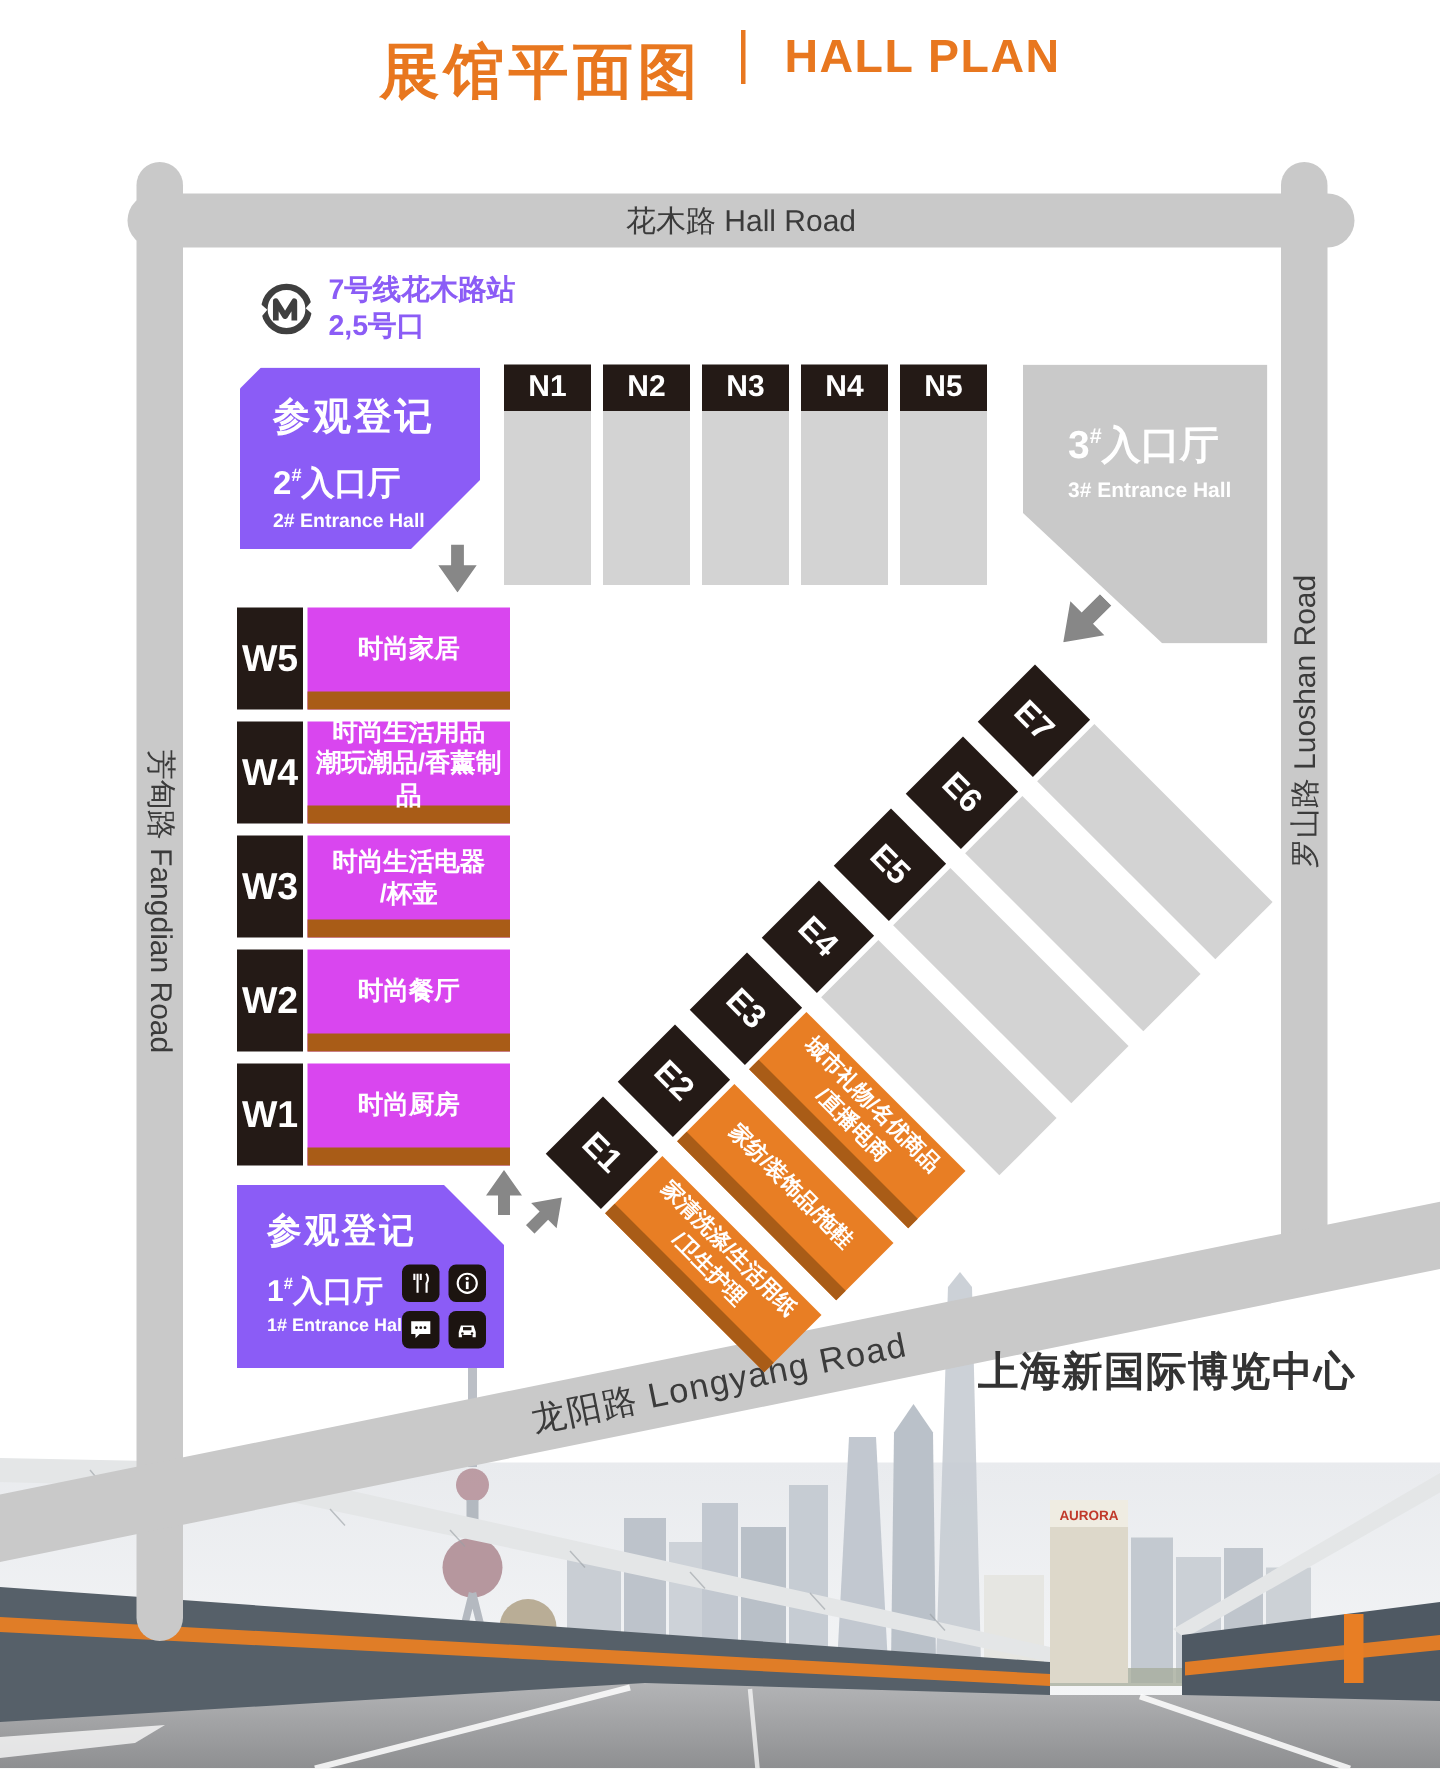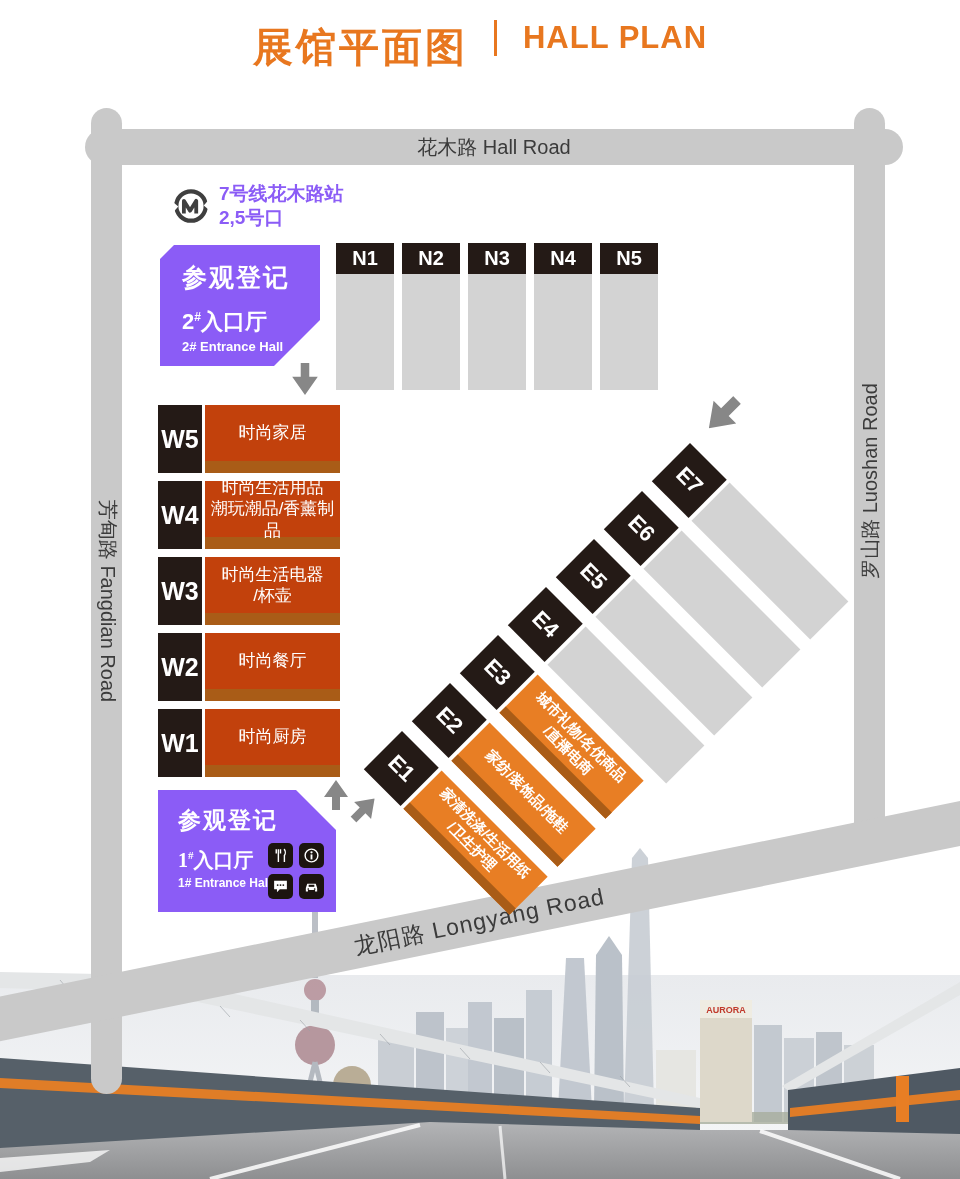--- a/index.html
+++ b/index.html
@@ -38,21 +38,21 @@
   
   .obox{position:absolute;background:#8b5cf6;color:#fff;z-index:3;}
   .box2{left:160px;top:245px;width:160px;height:121px;
         clip-path:polygon(14px 0,160px 0,160px 75px,114px 121px,0 121px,0 14px);}
   .box1{left:158px;top:790px;width:178px;height:122px;
         clip-path:polygon(0 0,138px 0,178px 40px,178px 122px,0 122px);}
   .reg{margin:16px 0 0 22px;font-size:25px;font-weight:bold;letter-spacing:2px;}
   .hline{margin:13px 0 0 22px;font-size:22px;font-weight:bold;}
   .hen{margin:2px 0 0 22px;font-size:13px;font-weight:bold;}
   .box1 .reg{margin:15px 0 0 20px;font-size:23px;}
-  .box1 .hline{margin:11px 0 0 20px;font-size:20px;font-family:Liberation Serif, serif;}
+  .box1 .hline{margin:11px 0 0 20px;font-size:20px;}
   .box1 .hen{margin:2px 0 0 20px;font-size:12px;}
   .sup{font-size:.55em;vertical-align:super;}
   .box3{position:absolute;left:682px;top:243px;width:163px;height:186px;background:#c9c9c9;
         color:#fff;z-index:3;clip-path:polygon(0 0,163px 0,163px 186px,93px 186px,0 99px);}
   .box3 .hline{margin:36px 0 0 30px;font-size:26px;}
   .box3 .hen{margin:4px 0 0 30px;font-size:14px;}
 
   
   .svc-icons{position:absolute;right:12px;bottom:13px;display:grid;
              grid-template-columns:25px 25px;gap:6px;}
@@ -62,23 +62,23 @@
   
   .nhall{position:absolute;top:243px;width:58px;z-index:3;}
   .nlabel{height:31px;background:#241a16;color:#fff;font-size:20px;font-weight:bold;
           display:flex;align-items:center;justify-content:center;}
   .nbody{height:116px;background:#d3d3d3;}
 
   
   .whall{position:absolute;left:158px;width:182px;height:68px;display:flex;z-index:3;}
   .wlabel{width:44px;background:#241a16;color:#fff;font-size:25px;font-weight:bold;
           display:flex;align-items:center;justify-content:center;}
-  .wbody{flex:1;margin-left:3px;background:#c2410c;border-bottom:12px solid #a95c17;
+  .wbody{flex:1;margin-left:3px;background:#d946ef;border-bottom:12px solid #a95c17;
          display:flex;flex-direction:column;justify-content:center;align-items:center;
-         color:#fff;font-weight:normal;font-size:17px;line-height:1.25;text-align:center;}
+         color:#fff;font-weight:bold;font-size:17px;line-height:1.25;text-align:center;}
 
   
   .ehall{position:absolute;height:54px;display:flex;transform:rotate(45deg);
          transform-origin:0 0;z-index:3;}
   .elabel{width:52px;background:#241a16;color:#fff;font-size:22px;font-weight:bold;
           display:flex;align-items:center;justify-content:center;}
   .ebody{margin-left:4px;display:flex;flex-direction:column;justify-content:center;
          align-items:center;color:#fff;font-weight:bold;font-size:14.5px;line-height:1.3;
          text-align:center;}
   .ehall.on .ebody{width:150px;background:#e87e24;border-bottom:9px solid #a95c17;}
@@ -239,20 +239,24 @@
   </div>
   <div class="nhall" style="left:534px">
     <div class="nlabel">N4</div>
       <div class="nbody"></div>
   </div>
   <div class="nhall" style="left:600px">
     <div class="nlabel">N5</div>
       <div class="nbody"></div>
   </div>
 
+  <div class="box3">
+    <div class="hline"><span>3</span><span class="sup">#</span><span>入口厅</span></div>
+    <div class="hen">3# Entrance Hall</div>
+  </div>
 
   <div class="whall" style="top:405px">
     <div class="wlabel">W5</div>
     <div class="wbody">
         <span>时尚家居</span>
       </div>
   </div>
   <div class="whall" style="top:481px">
     <div class="wlabel">W4</div>
     <div class="wbody">
@@ -348,14 +352,15 @@
             <path d="M4 14 l2-6 h12 l2 6 v5 h-3 v-2 H7 v2 H4 Z" fill="#fff"></path>
             <rect x="8" y="9.5" width="8" height="3" fill="#1c1410"></rect>
             <circle cx="7.5" cy="15.5" r="1.2" fill="#1c1410"></circle>
             <circle cx="16.5" cy="15.5" r="1.2" fill="#1c1410"></circle>
           </svg>
       </div>
     </div>
   </div>
 
 
+  <div class="venue">上海新国际博览中心</div>
 
 </div>
 
 </body></html>

